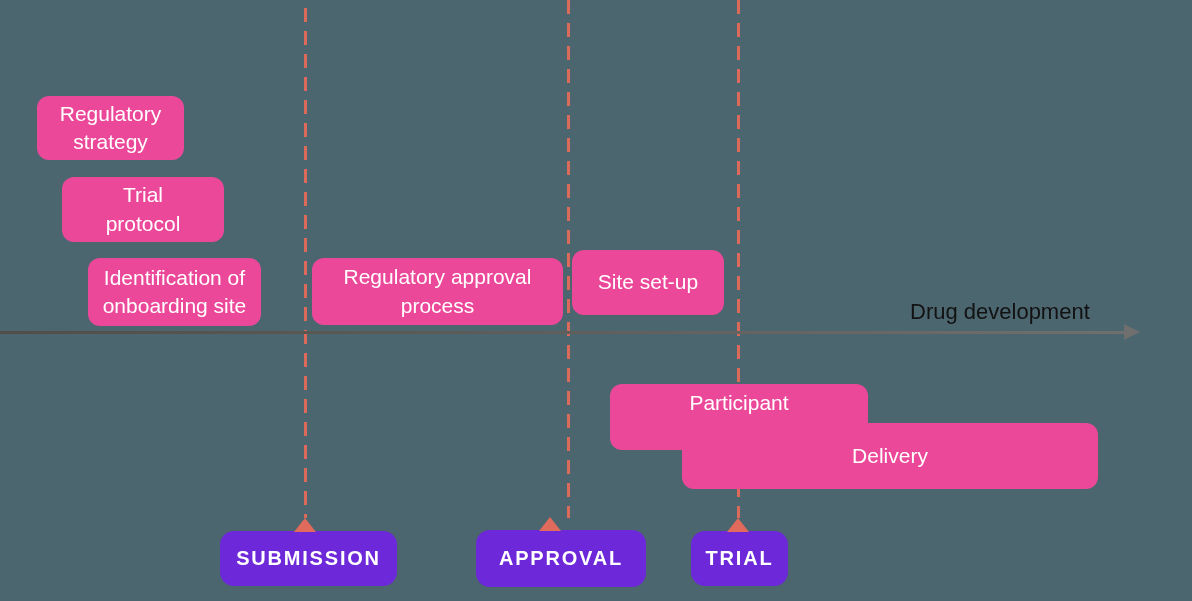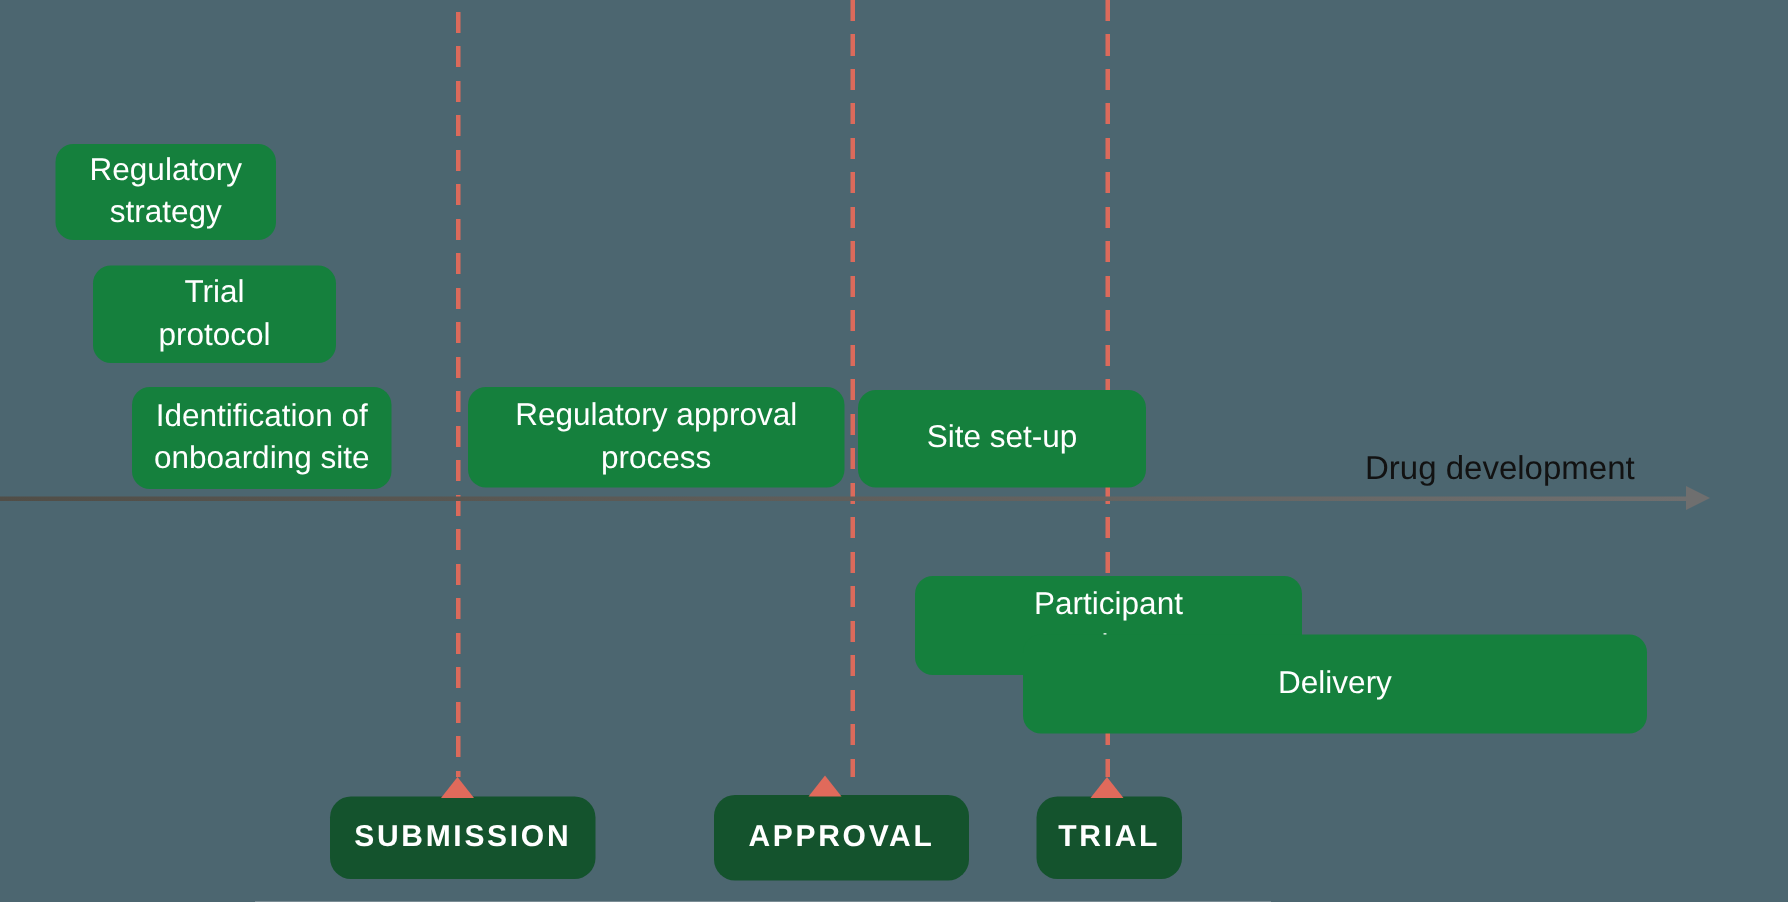--- a/index.html
+++ b/index.html
@@ -49,46 +49,46 @@
     left: 910px; top: 299px;
     font-size: 22px;
     color: #121212;
     z-index: 3;
     white-space: nowrap;
   }
 
   
   .task {
     position: absolute;
-    background: #15803d;
+    background: #ec4899;
     border-radius: 12px;
     display: flex;
     align-items: center;
     justify-content: center;
     z-index: 3;
   }
   .task .label {
     color: #FFFFFF;
     font-size: 21px;
     line-height: 1.35;
     text-align: center;
     white-space: pre-line;
   }
   .task.t1 { left: 37px;  top: 96px;  width: 147px; height: 64px; }
   .task.t2 { left: 62px;  top: 177px; width: 162px; height: 65px; }
   .task.t3 { left: 88px;  top: 258px; width: 173px; height: 68px; }
   .task.t4 { left: 312px; top: 258px; width: 251px; height: 67px; }
-  .task.t5 { left: 572px; top: 260px; width: 192px; height: 65px; }
+  .task.t5 { left: 572px; top: 250px; width: 152px; height: 65px; }
   .task.t6 { left: 610px; top: 341px; width: 258px; height: 66px; margin-top: 43px; }
   .task.t7 { left: 682px; top: 423px; width: 416px; height: 66px; }
 
   
   .milestone {
     position: absolute;
-    background: #14532d;
+    background: #6d28d9;
     border-radius: 14px;
     display: flex;
     align-items: center;
     justify-content: center;
     z-index: 3;
   }
   .milestone .label {
     color: #FFFFFF;
     font-size: 20px;
     font-weight: bold;

